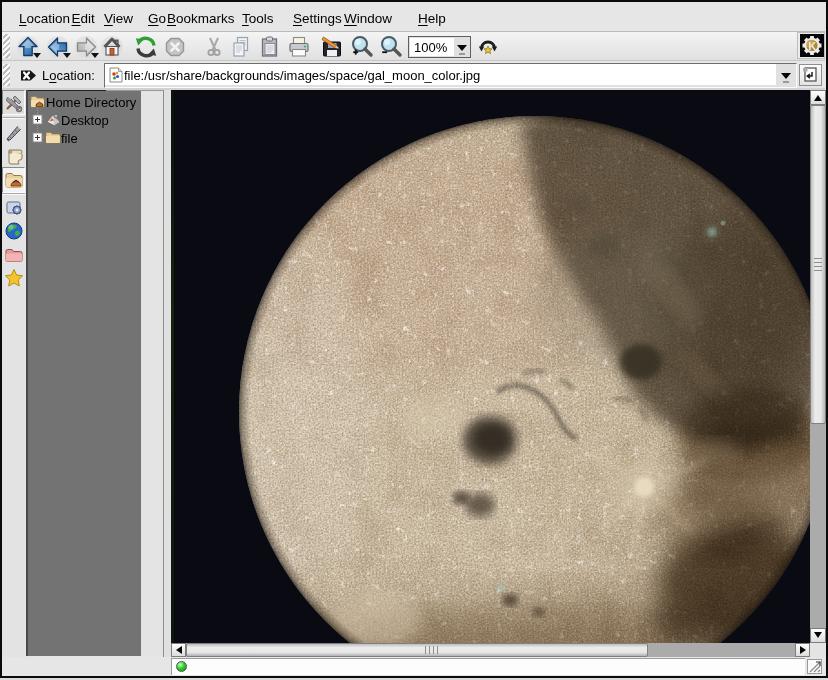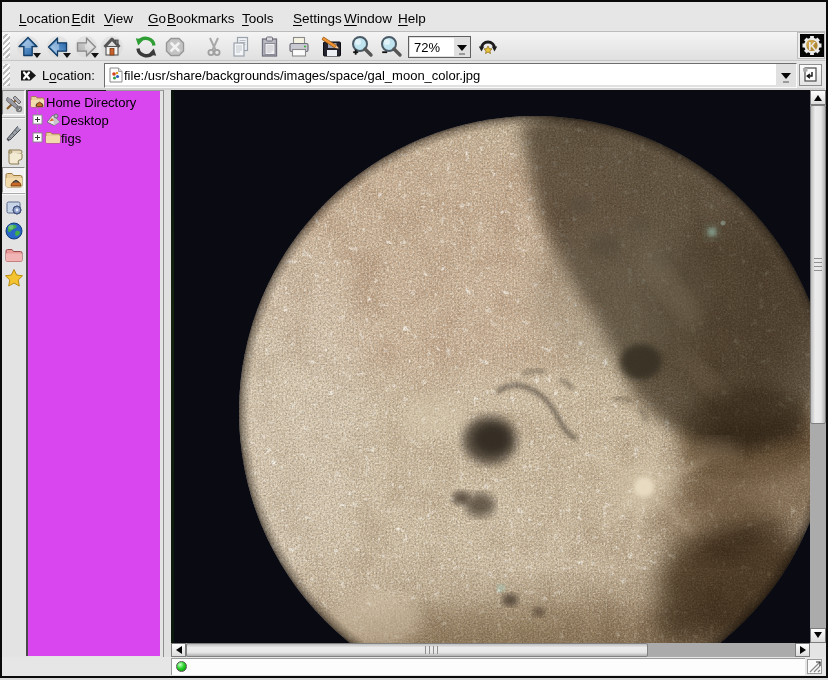--- a/index.html
+++ b/index.html
@@ -37,21 +37,21 @@
   #combo-in{position:absolute;left:105px;top:64px;width:671px;height:21px;background:#fff;}
   #combo-text{position:absolute;left:124px;top:68px;font-size:13px;color:#000;white-space:nowrap;}
   #combo-arr{position:absolute;left:781px;top:73px;width:0;height:0;
     border-left:5px solid transparent;border-right:5px solid transparent;border-top:6px solid #050505;}
   #combo-dash{position:absolute;left:783px;top:81px;width:6px;height:2px;background:#9a9a9a;}
   #loc-sep{left:2px;top:88px;width:823px;height:2px;background:#d2d2d2;}
 
   
   #strip{left:2px;top:90px;width:24px;height:585px;background:#e3e3e3;}
   #strip-line{left:26px;top:90px;width:2px;height:566px;background:#4a4a4a;}
-  #tree{left:28px;top:91px;width:132px;height:565px;background:#d946ef;
+  #tree{left:28px;top:91px;width:113px;height:565px;background:#737373;
     font-size:13px;color:#000;}
   #splitter{left:163px;top:90px;width:8px;height:567px;background:#e0e0e0;border-left:1px solid #8e8e8e;}
   #view{left:171px;top:90px;width:639px;height:553px;background:#0a0a12;overflow:hidden;}
 
   
   #vsb{left:810px;top:90px;width:16px;height:553px;background:#ababab;}
   #hsb{left:171px;top:643px;width:639px;height:14px;background:#ababab;}
   .sbtn{position:absolute;background:linear-gradient(#ffffff,#dcdcdc);border:1px solid #7d7d7d;box-sizing:border-box;}
   .arr{position:absolute;width:0;height:0;}
   #vthumb{position:absolute;left:810px;top:105px;width:16px;height:319px;box-sizing:border-box;
@@ -73,21 +73,21 @@
 <div class="abs" id="hl"></div>
 <div class="abs" id="menubar">
   <span style="left:17px"><u>L</u>ocation</span>
   <span style="left:69.5px"><u>E</u>dit</span>
   <span style="left:102px"><u>V</u>iew</span>
   <span style="left:146px"><u>G</u>o</span>
   <span style="left:165px"><u>B</u>ookmarks</span>
   <span style="left:240px"><u>T</u>ools</span>
   <span style="left:291px"><u>S</u>ettings</span>
   <span style="left:342px"><u>W</u>indow</span>
-  <span style="left:396px"><u>H</u>elp</span>
+  <span style="left:416px"><u>H</u>elp</span>
 </div>
 <div class="abs" id="mb-sep"></div>
 <div class="abs" id="toolbar"></div>
 <div class="handle" style="top:34px;height:24px"></div>
 <div class="abs" id="tb-sep"></div>
 <div class="tbtn" style="left:16px;top:35px">
 <svg width="24" height="24" viewBox="0 0 24 24">
 <defs>
         <linearGradient id="g28" x1="0" y1="0" x2="1" y2="1">
 <stop offset="0" stop-color="#8ec0ee"></stop>
@@ -216,21 +216,21 @@
 <div class="tbtn" style="left:378px;top:34px">
 <svg width="26" height="26" viewBox="0 0 26 26">
 <circle cx="11" cy="10" r="7" fill="#bfe4ef" stroke="#4a5a66" stroke-width="2"></circle>
 <circle cx="9" cy="8" r="3" fill="#e4f4fa" opacity="0.9"></circle>
 <path d="M16 15 L22 21" stroke="#555" stroke-width="3.4" stroke-linecap="round"></path>
 <path d="M4.2 18.2 h5" stroke="#111" stroke-width="1.8"></path>
 </svg>
   </div>
 <div class="abs" style="left:408px;top:36px;width:63px;height:22px;background:#e0e0e0;border:1px solid #5f5f5f;box-sizing:border-box"></div>
 <div class="abs" style="left:410px;top:38px;width:44px;height:18px;background:#fff"></div>
-<div class="abs" style="left:414px;top:40px;font-size:13px">72%</div>
+<div class="abs" style="left:414px;top:40px;font-size:13px">100%</div>
 <div class="abs" style="left:457px;top:45px;width:0;height:0;border-left:5px solid transparent;border-right:5px solid transparent;border-top:6px solid #050505"></div>
 <div class="abs" style="left:459px;top:53px;width:6px;height:2px;background:#9a9a9a"></div>
 <div class="tbtn" style="left:476px;top:35px">
 <svg width="24" height="24" viewBox="0 0 24 24">
 <path d="M5.5 13 A 6.5 6 0 0 1 18.5 13" fill="none" stroke="#1c1c1c" stroke-width="2.8"></path>
 <path d="M2.8 11.5 L8.2 11.5 L5.5 16.5 Z" fill="#1c1c1c"></path>
 <path d="M15.8 11.5 L21.2 11.5 L18.5 16.5 Z" fill="#1c1c1c"></path>
 <path d="M12 11 l1.2 2.6 2.8 .3 -2.1 1.9 .6 2.8 -2.5-1.5 -2.5 1.5 .6-2.8 -2.1-1.9 2.8-.3 Z" fill="#e8c23a" stroke="#8a6a10" stroke-width="0.7"></path>
 </svg>
   </div>
@@ -372,21 +372,21 @@
 <path d="M2 10 L8 3 L14.5 10 L9 13.5 Z" fill="#e8e8ea" stroke="#6a6a72" stroke-width="0.9"></path>
 <path d="M8 3 L14.5 10 L9 13.5" fill="#c8c8cc"></path>
 <circle cx="11" cy="4" r="2" fill="#b0b6c0" stroke="#555" stroke-width="0.7"></circle>
 <path d="M4 9.5 l3-3.5 2 2.5" fill="#d86830"></path>
 </svg>
 <span class="abs" style="left:33px;top:22px">Desktop</span>
 <svg class="abs" style="left:17px;top:39px" width="16" height="15" viewBox="0 0 16 15">
 <path d="M1 3.5 Q1 2.5 2 2.5 H6 L7 4 H14 Q15 4 15 5 V12 Q15 13 14 13 H2 Q1 13 1 12 Z" fill="#e9cf9f" stroke="#9a7a3a" stroke-width="0.8"></path>
 <path d="M1 6 H15 V12 Q15 13 14 13 H2 Q1 13 1 12 Z" fill="#f2dcae"></path>
 </svg>
-<span class="abs" style="left:33px;top:40px">figs</span>
+<span class="abs" style="left:33px;top:40px">file</span>
 </div>
 <div class="abs" id="splitter"></div>
 <div class="abs" style="left:28px;top:90px;width:78px;height:1px;background:#222"></div>
 <div class="abs" style="left:106px;top:90px;width:57px;height:1px;background:#999"></div>
 <div class="abs" style="left:171px;top:90px;width:3px;height:553px;background:linear-gradient(#0a140c,#14240f 40%,#0c180c);z-index:3"></div>
 <div class="abs" id="view">
     <svg width="639" height="553" viewBox="0 0 639 553">
 <defs>
  <radialGradient id="base" cx="36%" cy="40%" r="70%">
    <stop offset="0%" stop-color="#c6b295"></stop>

